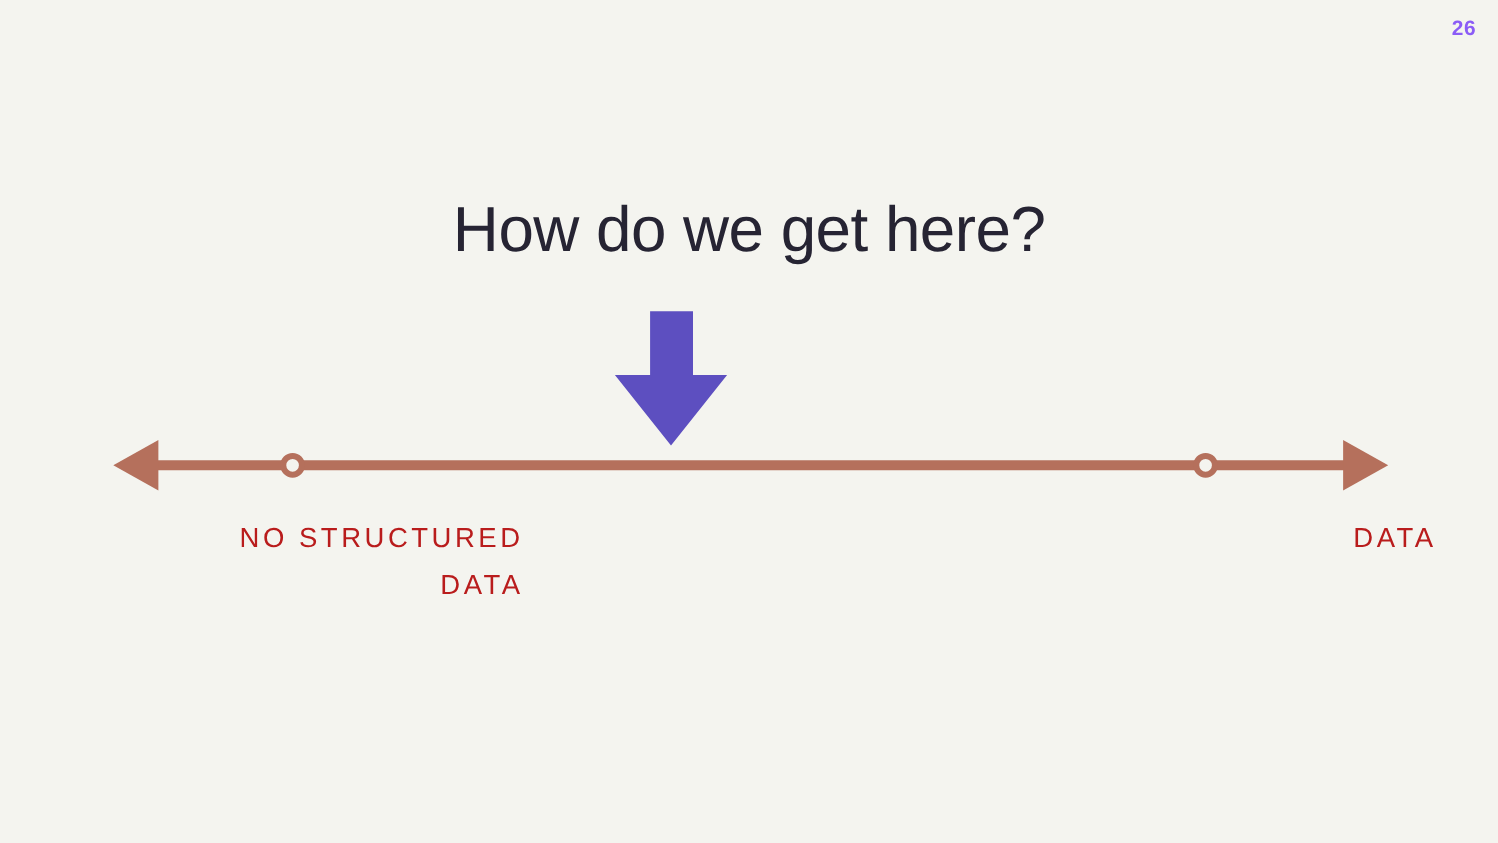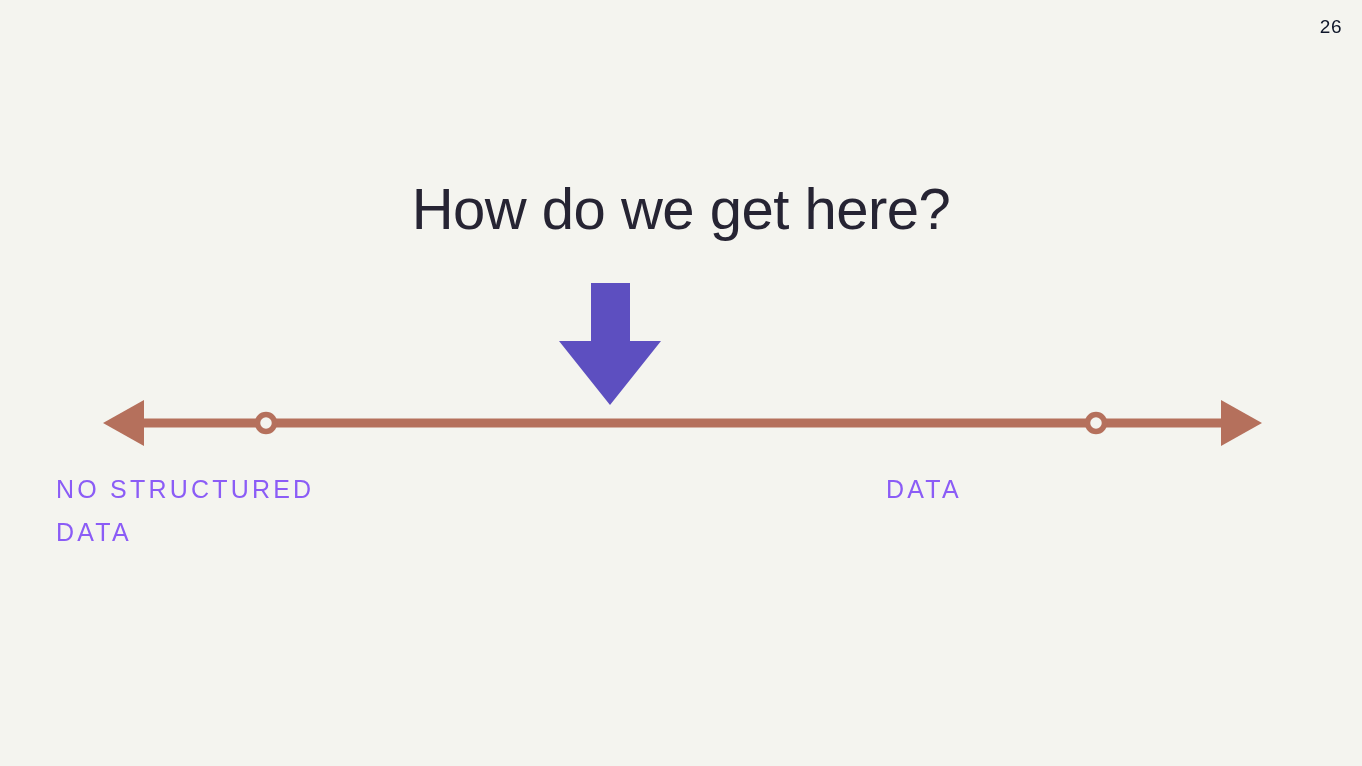--- a/index.html
+++ b/index.html
@@ -19,22 +19,22 @@
     background: #f4f4ef;
     overflow: hidden;
   }
 
   
   #page-number {
     position: absolute;
     top: 17px;
     right: 20px;
     font-size: 19px;
-    font-weight: 400;
-    color: #0f172a;
+    font-weight: 700;
+    color: #8b5cf6;
     letter-spacing: 0.5px;
     line-height: 1;
   }
 
   
   #slide-title {
     position: absolute;
     left: 0;
     right: 0;
     top: 178px;
@@ -54,24 +54,24 @@
     top: 0;
     width: 1362px;
     height: 766px;
   }
 
   
   .scale-label {
     position: absolute;
     top: 468px;
     width: 420px;
-    text-align: left;
+    text-align: right;
     font-size: 25px;
     font-weight: 400;
-    color: #8b5cf6;
+    color: #b91c1c;
     letter-spacing: 3.2px;
     line-height: 1.72;
   }
   #label-left  { left: calc(266px - 210px); }
   #label-right { left: calc(1096px - 210px); }
   .scale-label .lbl-line { display: block; }
 </style>
 </head>
 <body>
 

